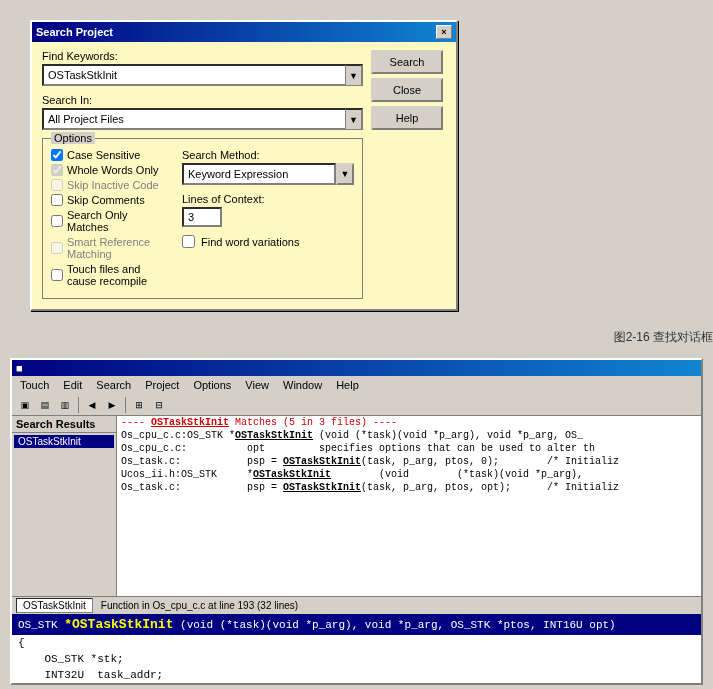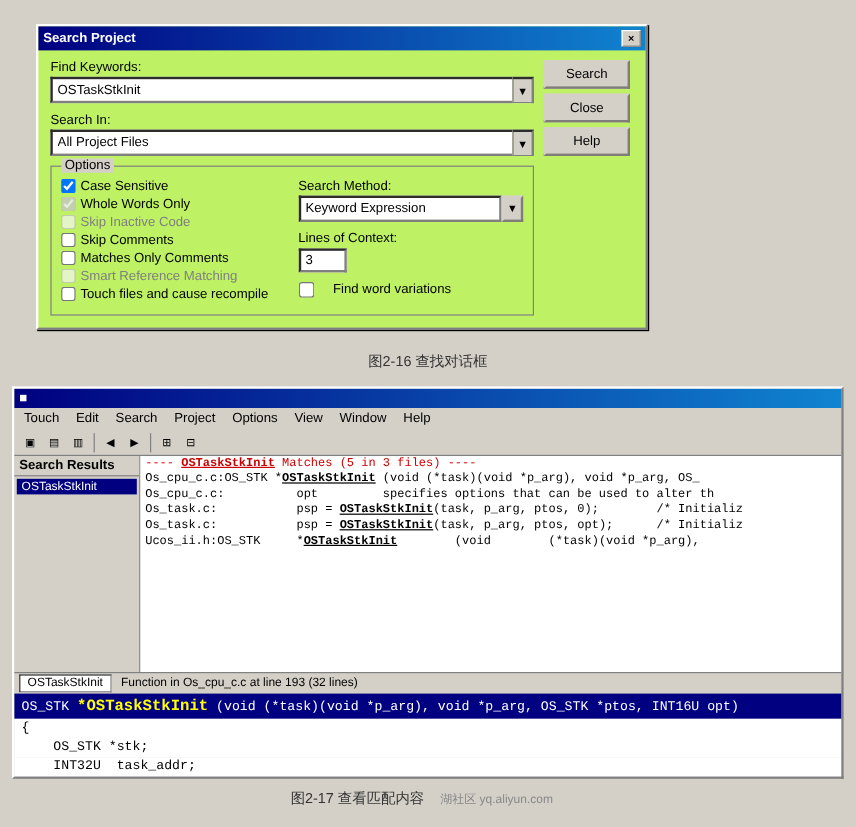--- a/index.html
+++ b/index.html
@@ -10,25 +10,25 @@
       width: 713px;
       min-height: 689px;
     }
 
     
     .dialog-section {
       padding: 20px 30px 10px 30px;
     }
 
     .dialog-window {
-      width: 510px;
+      width: 428px;
       border: 2px solid #fff;
       border-right-color: #808080;
       border-bottom-color: #808080;
-      background: #bef264;
+      background: #fef9c3;
       box-shadow: 1px 1px 0 #000;
       position: relative;
     }
 
     .dialog-titlebar {
       background: linear-gradient(to right, #000080, #1084d0);
       color: white;
       font-size: 11px;
       font-weight: bold;
       padding: 3px 4px;
@@ -190,37 +190,38 @@
     .context-input {
       width: 40px;
       border: 2px inset #808080;
       background: white;
       padding: 2px 4px;
       font-size: 11px;
     }
 
     .find-word-row {
       display: flex;
-      gap: 16px;
+      align-items: center;
+      gap: 6px;
       margin-top: 4px;
     }
 
     .win-btn {
       width: 72px;
       height: 24px;
       background: #d4d0c8;
       border: 2px outset #d4d0c8;
       font-size: 11px;
       cursor: pointer;
       text-align: center;
     }
 
     
     .caption-text {
-      text-align: center;
+      text-align: right;
       font-size: 12px;
       color: #333;
       margin: 8px 0 12px 0;
     }
 
     
     .ide-section {
       margin: 0 10px;
     }
 
@@ -430,21 +431,21 @@
               <div class="check-row">
                 <input type="checkbox" disabled="" style="">
                 <span class="check-label disabled">Skip Inactive Code</span>
               </div>
               <div class="check-row">
                 <input type="checkbox" style="">
                 <span class="check-label">Skip Comments</span>
               </div>
               <div class="check-row">
                 <input type="checkbox" style="">
-                <span class="check-label">Matches Only Comments</span>
+                <span class="check-label">Search Only Matches</span>
               </div>
               <div class="check-row">
                 <input type="checkbox" disabled="" style="">
                 <span class="check-label disabled">Smart Reference Matching</span>
               </div>
               <div class="check-row">
                 <input type="checkbox" style="">
                 <span class="check-label">Touch files and cause recompile</span>
               </div>
             </div>
@@ -513,22 +514,22 @@
         <div class="results-item">OSTaskStkInit</div>
       </div>
 
       <div class="code-panel">
         <div class="code-line highlight">
           ---- <span class="match">OSTaskStkInit</span> Matches (5 in 3 files) ----
         </div>
         <div class="code-line">Os_cpu_c.c:OS_STK *<span class="match">OSTaskStkInit</span> (void (*task)(void *p_arg), void *p_arg, OS_</div>
         <div class="code-line">Os_cpu_c.c:&nbsp;&nbsp;&nbsp;&nbsp;&nbsp;&nbsp;&nbsp;&nbsp;&nbsp;&nbsp;opt&nbsp;&nbsp;&nbsp;&nbsp;&nbsp;&nbsp;&nbsp;&nbsp;&nbsp;specifies options that can be used to alter th</div>
         <div class="code-line">Os_task.c:&nbsp;&nbsp;&nbsp;&nbsp;&nbsp;&nbsp;&nbsp;&nbsp;&nbsp;&nbsp;&nbsp;psp = <span class="match">OSTaskStkInit</span>(task, p_arg, ptos, 0);&nbsp;&nbsp;&nbsp;&nbsp;&nbsp;&nbsp;&nbsp;&nbsp;/* Initializ</div>
+        <div class="code-line">Ucos_ii.h:OS_STK&nbsp;&nbsp;&nbsp;&nbsp;&nbsp;*<span class="match">OSTaskStkInit</span>&nbsp;&nbsp;&nbsp;&nbsp;&nbsp;&nbsp;&nbsp;&nbsp;(void&nbsp;&nbsp;&nbsp;&nbsp;&nbsp;&nbsp;&nbsp;&nbsp;(*task)(void *p_arg),</div>
         <div class="code-line">Os_task.c:&nbsp;&nbsp;&nbsp;&nbsp;&nbsp;&nbsp;&nbsp;&nbsp;&nbsp;&nbsp;&nbsp;psp = <span class="match">OSTaskStkInit</span>(task, p_arg, ptos, opt);&nbsp;&nbsp;&nbsp;&nbsp;&nbsp;&nbsp;/* Initializ</div>
-        <div class="code-line">Ucos_ii.h:OS_STK&nbsp;&nbsp;&nbsp;&nbsp;&nbsp;*<span class="match">OSTaskStkInit</span>&nbsp;&nbsp;&nbsp;&nbsp;&nbsp;&nbsp;&nbsp;&nbsp;(void&nbsp;&nbsp;&nbsp;&nbsp;&nbsp;&nbsp;&nbsp;&nbsp;(*task)(void *p_arg),</div>
       </div>
     </div>
 
     <div class="ide-bottom-bar">
       <div class="ide-status-tab">OSTaskStkInit</div>
       <span>Function in Os_cpu_c.c at line 193 (32 lines)</span>
     </div>
 
     <div class="ide-bottom-code">
       <span>OS_STK </span><span class="func-name">*OSTaskStkInit</span><span> (void (*task)(void *p_arg), void *p_arg, OS_STK *ptos, INT16U opt)</span>

